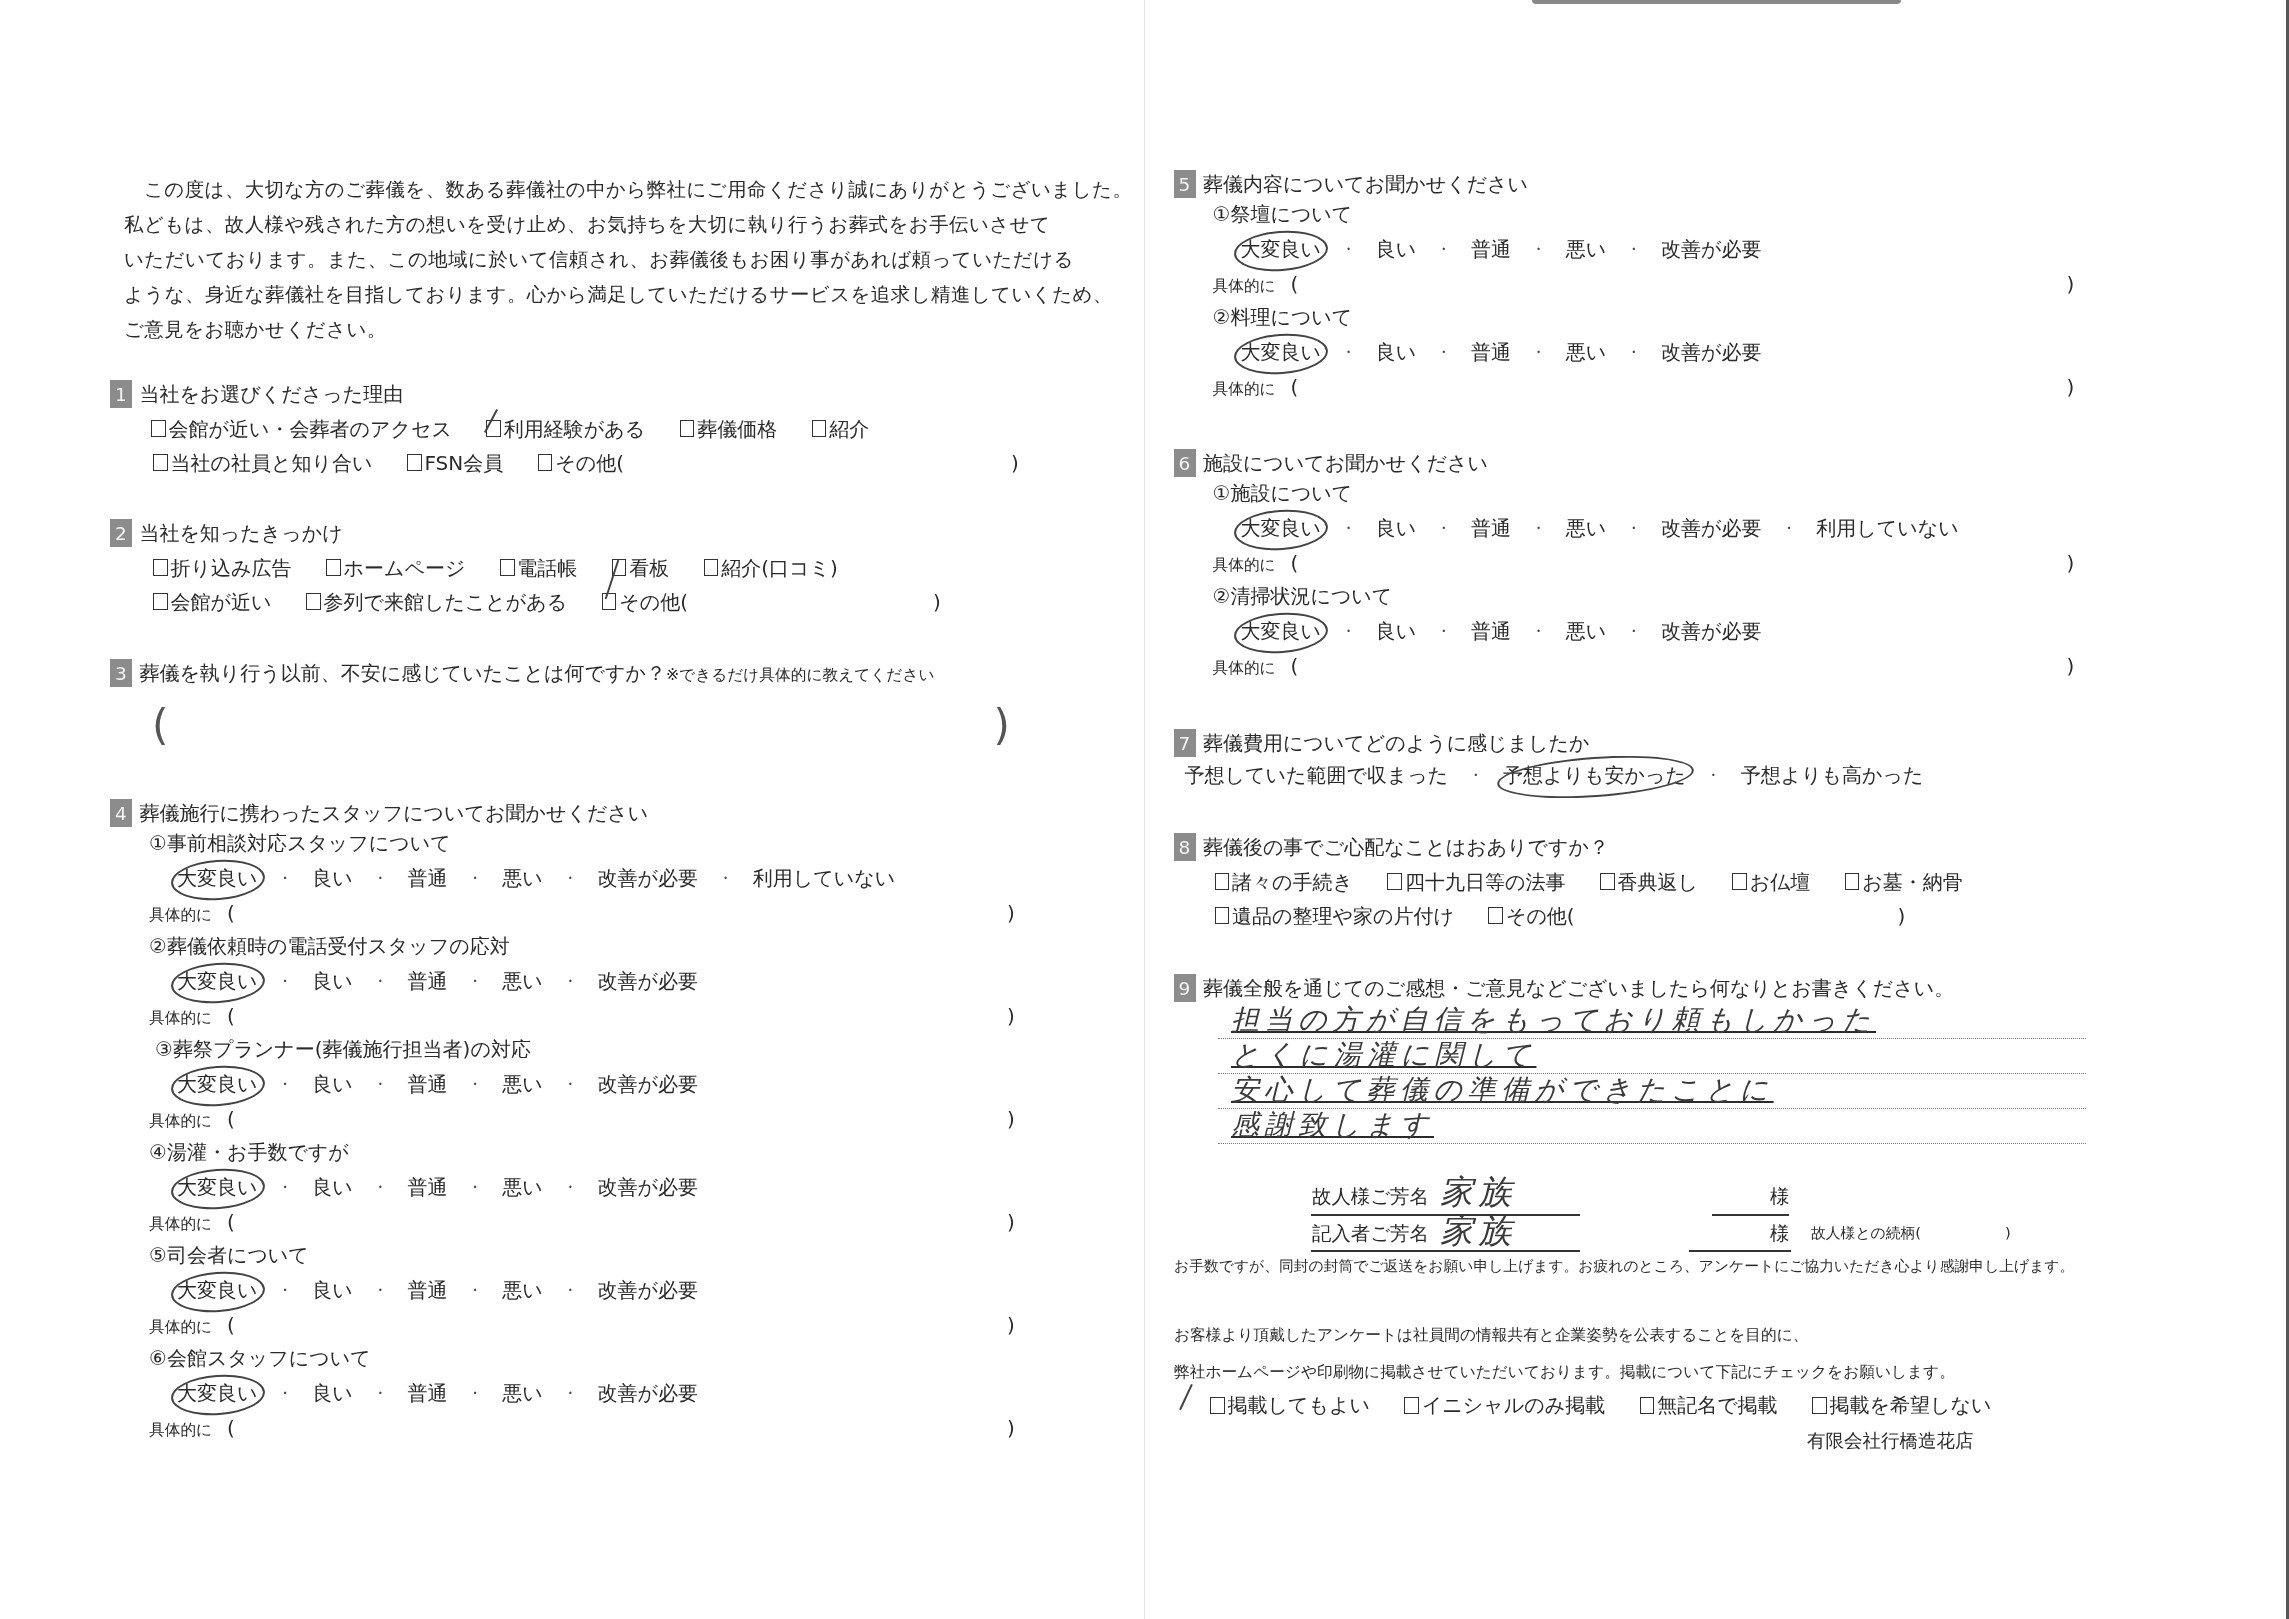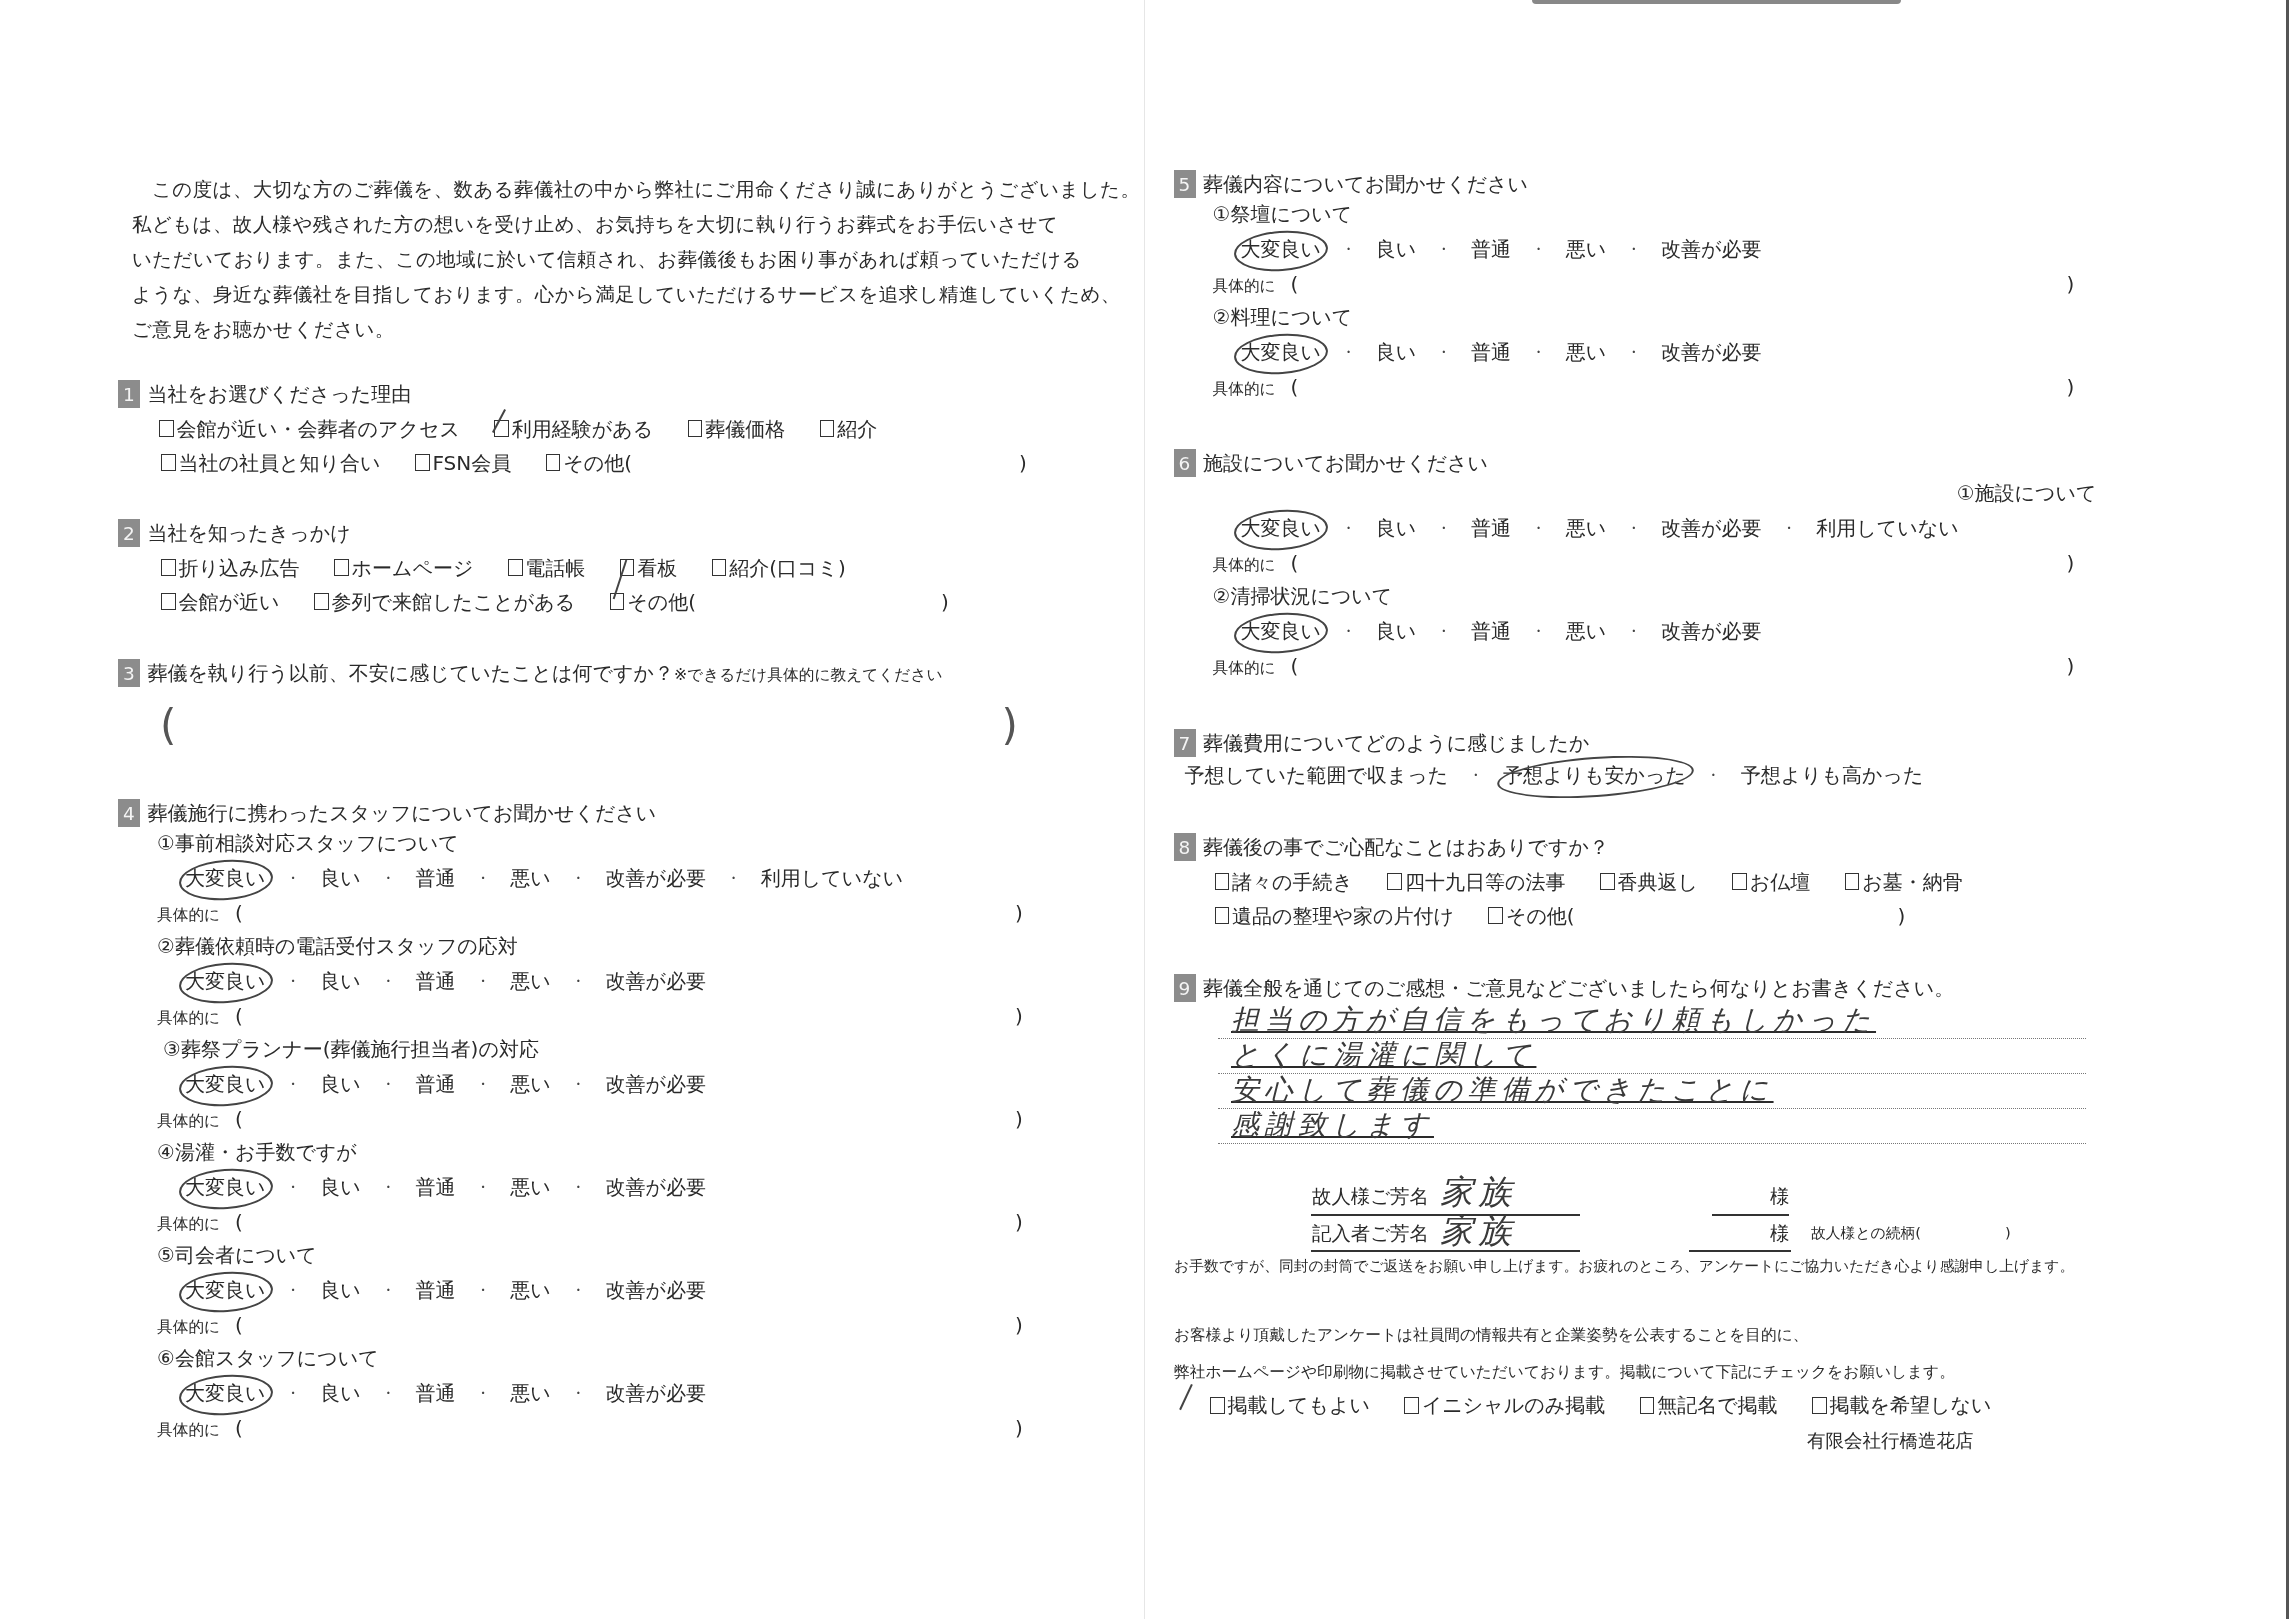--- a/index.html
+++ b/index.html
@@ -2,21 +2,21 @@
 <html style="font-size:14.8px"><head>
 <meta charset="utf-8">
 <style>
   html, body { margin: 0; padding: 0; background: #ffffff; }
   body {
     width: 2290px; height: 1620px; position: relative; overflow: hidden;
     font-family: "DejaVu Sans", "Liberation Sans", sans-serif;
     color: #2a2a2a;
   }
   .page { position: absolute; top: 0; height: 1620px; }
-  .page-left { left: 12px; width: 1144px; text-decoration: underline; }
+  .page-left { left: 4px; width: 1144px; text-decoration: underline; }
   .page-right { left: 1144px; width: 1145px; }
   .center-rule { position: absolute; left: 1144px; top: 0; width: 0.9px; height: 1620px; background: #e6e6e6; }
   .right-edge { position: absolute; right: 0; top: 0; width: 3.7px; height: 1620px; background: #555; }
   .top-smudge { position: absolute; top: 0; left: 1532px; width: 369px; height: 3.7px; background: #888; border-radius: 0 0 5.5px 5.5px; }
 
   .intro { position: absolute; left: 120px; top: 172px; width: 904px; font-size: 19.4px; line-height: 35px; letter-spacing: 0.5px; }
   .intro p { margin: 0; white-space: nowrap; }
   .intro p.first { text-indent: 20px; }
 
   .sec { position: absolute; }
@@ -297,21 +297,21 @@
       <span class="opt">改善が必要</span>
     </div>
     <div class="detail" style="margin-left:39px;"><span>具体的に</span><span class="open">(</span><span class="close" style="left:854px;">)</span></div>
   </div>
 
   <div class="sec" style="left:29.5px; top:449px; width:923px;">
     <div class="sec-head">
       <span class="num">6</span>
       <span class="sec-title">施設についてお聞かせください</span>
     </div>
-    <div class="sub" style="margin-left:39px;text-align:right;">①施設について</div>
+    <div class="sub" style="margin-left:39px;">①施設について</div>
     <div class="rating" style="margin-left:39px;">
       <span class="opt circled">大変良い</span>
         <span class="dot">・</span>
       <span class="opt">良い</span>
         <span class="dot">・</span>
       <span class="opt">普通</span>
         <span class="dot">・</span>
       <span class="opt">悪い</span>
         <span class="dot">・</span>
       <span class="opt">改善が必要</span>

